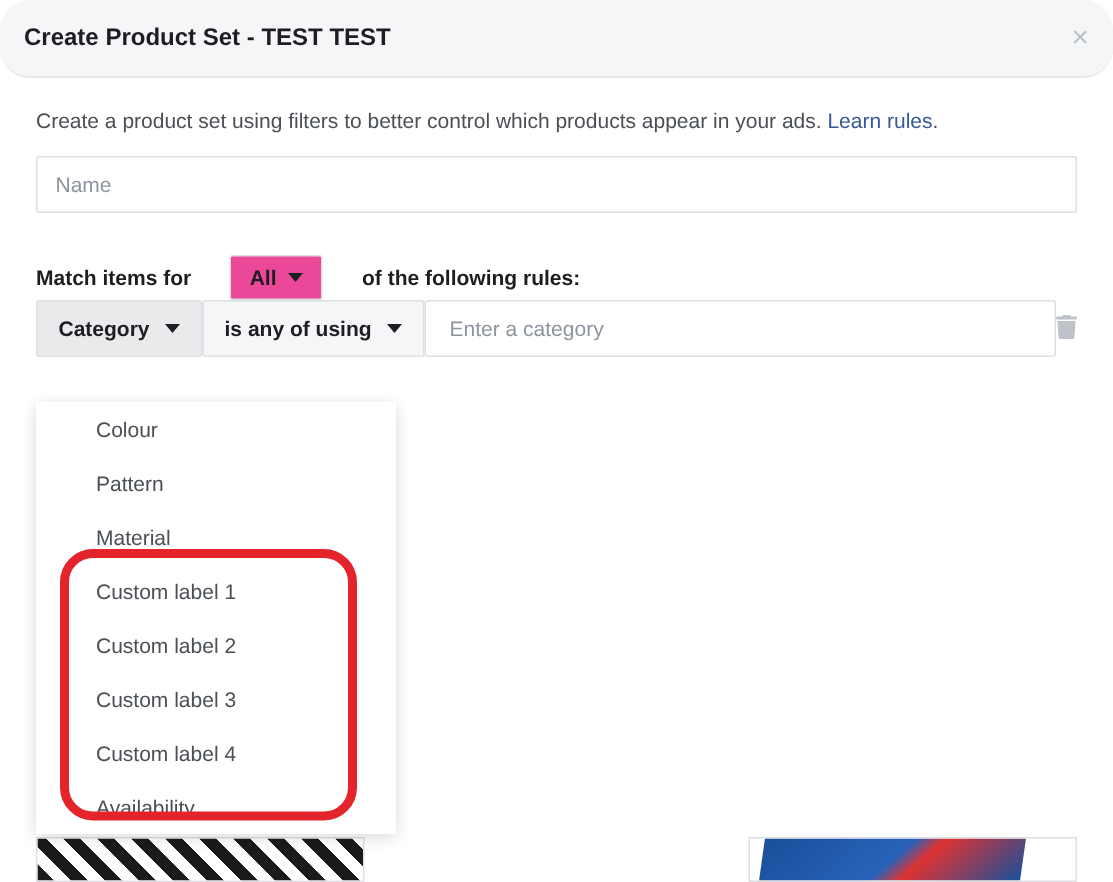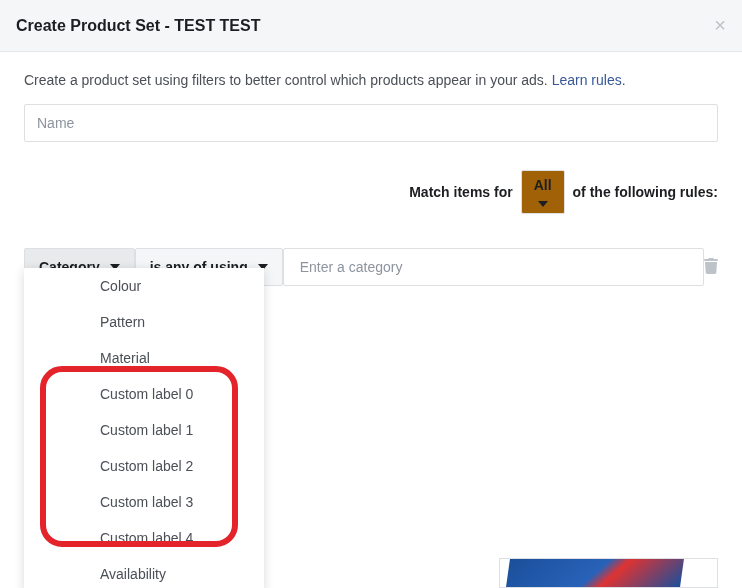--- a/index.html
+++ b/index.html
@@ -17,20 +17,21 @@
       overflow: hidden;
       position: relative;
     }
     .header {
       background: #f5f6f7;
       border-bottom: 1px solid #e5e5e5;
       padding: 14px 16px;
       display: flex;
       justify-content: space-between;
       align-items: center;
+      border-radius: 20px;
     }
     .header-title {
       font-size: 16px;
       font-weight: 700;
       color: #1c1e21;
     }
     .close-icon {
       color: #bec3c9;
       font-size: 20px;
       cursor: pointer;
@@ -56,40 +57,37 @@
       font-size: 14px;
       color: #1c1e21;
       margin-bottom: 28px;
     }
     .name-input::placeholder {
       color: #8d949e;
     }
     .match-row {
       display: flex;
       align-items: center;
-      gap: 8px;
-      margin-bottom: 34px;
-      justify-content: flex-end;
+      gap: 26px;
     }
     .match-label {
       font-weight: 700;
       color: #1c1e21;
     }
     .select-btn {
       display: inline-flex;
       align-items: center;
       gap: 8px;
-      background: #a16207;
+      background: #ec4899;
       border: 1px solid #dddfe2;
       padding: 6px 12px;
       border-radius: 2px;
       cursor: pointer;
       font-weight: 700;
       color: #1c1e21;
-      flex-direction: column;
     }
     .caret-down {
       width: 0;
       height: 0;
       border-left: 5px solid transparent;
       border-right: 5px solid transparent;
       border-top: 6px solid #1c1e21;
     }
     .rule-row {
       display: flex;
@@ -147,21 +145,20 @@
       width: 240px;
       background: #fff;
       box-shadow: 0 2px 10px rgba(0,0,0,0.15);
       z-index: 10;
     }
     .dropdown-item {
       padding: 10px 22px 10px 40px;
       color: #4b4f56;
       cursor: pointer;
       font-size: 14px;
-      margin-left: 36px;
     }
     .highlight-box {
       position: absolute;
       top: 366px;
       left: 40px;
       width: 198px;
       height: 181px;
       border: 6px solid #e3242b;
       border-radius: 22px;
       z-index: 11;
@@ -235,21 +232,20 @@
           <path d="M135 17c8-11 20-17 33-17h112c13 0 25 6 33 17l9 15h96c18 0 32 14 32 32s-14 32-32 32H32C14 96 0 82 0 64s14-32 32-32h96l7-15zM32 128h384l-21 339c-2 25-23 45-48 45H101c-25 0-46-20-48-45L32 128z"></path>
         </svg>
     </div>
   </div>
 </div>
 
 <div class="dropdown">
   <div class="dropdown-item">Colour</div>
   <div class="dropdown-item">Pattern</div>
   <div class="dropdown-item">Material</div>
-  <div class="dropdown-item">Custom label 0</div>
   <div class="dropdown-item">Custom label 1</div>
   <div class="dropdown-item">Custom label 2</div>
   <div class="dropdown-item">Custom label 3</div>
   <div class="dropdown-item">Custom label 4</div>
   <div class="dropdown-item">Availability</div>
 </div>
 
 <div class="highlight-box"></div>
 
 <div class="product-thumbs">

